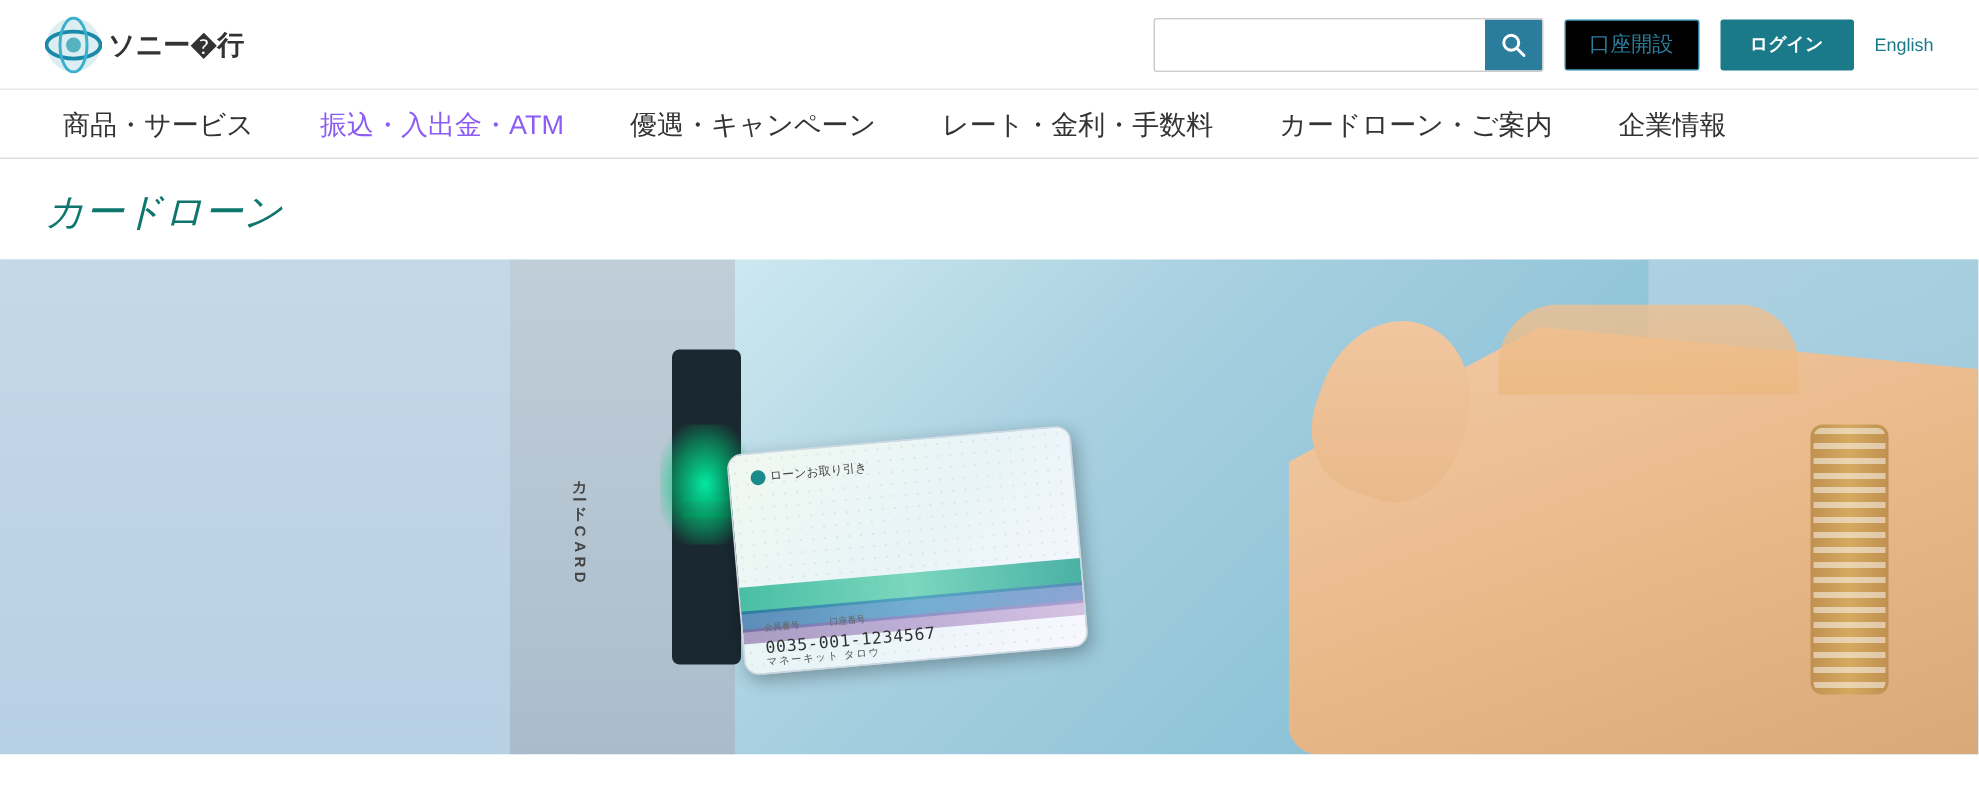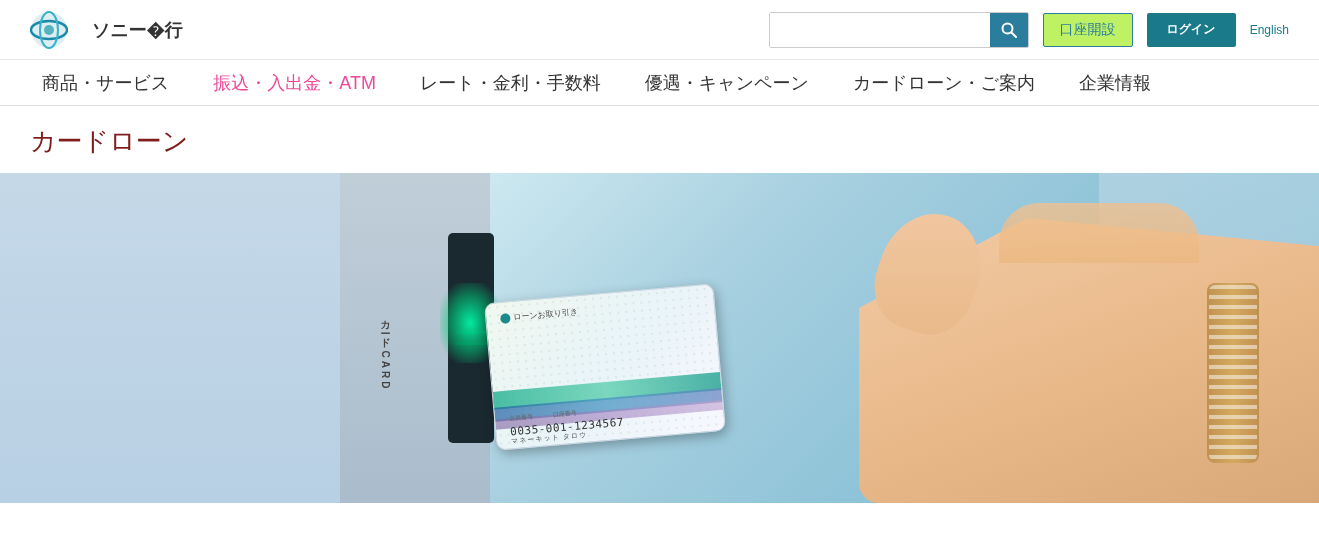--- a/index.html
+++ b/index.html
@@ -10,21 +10,21 @@
       display: flex;
       align-items: center;
       padding: 0 30px;
       height: 60px;
       background: #fff;
       border-bottom: 1px solid #e8e8e8;
     }
     .logo-area {
       display: flex;
       align-items: center;
-      gap: 24px;
+      gap: 4px;
       flex: 1;
     }
     .logo-icon {
       width: 38px;
       height: 38px;
     }
     .logo-text {
       font-size: 18px;
       font-weight: bold;
       color: #333;
@@ -58,21 +58,21 @@
       display: flex;
       align-items: center;
       justify-content: center;
       color: #fff;
       font-size: 16px;
     }
     .open-account-btn {
       height: 34px;
       padding: 0 16px;
       border: 1px solid #2a7d9c;
-      background: #bef264;
+      background: #000000;
       color: #2a7d9c;
       font-size: 14px;
       cursor: pointer;
       border-radius: 2px;
       white-space: nowrap;
     }
     .login-btn {
       height: 34px;
       padding: 0 20px;
       background: #1a7a8a;
@@ -106,32 +106,33 @@
       height: 46px;
       display: flex;
       align-items: center;
       font-size: 18px;
       color: #333;
       cursor: pointer;
       white-space: nowrap;
       text-decoration: none;
     }
     .nav-item.highlight {
-      color: #ec4899;
+      color: #8b5cf6;
     }
 
     
     .page-title-area {
       padding: 18px 30px 14px;
       background: #fff;
     }
     .page-title {
       font-size: 26px;
-      color: #7f1d1d;
+      color: #0f766e;
       font-weight: normal;
+      font-style: italic;
     }
 
     
     .hero {
       width: 1319px;
       height: 330px;
       background: linear-gradient(135deg, #b8dce8 0%, #cce8f0 30%, #a8d0e0 50%, #90c4d8 70%, #78b8d0 100%);
       position: relative;
       overflow: hidden;
     }
@@ -268,22 +269,22 @@
     </div>
     <button class="open-account-btn">口座開設</button>
     <button class="login-btn">ログイン</button>
     <a class="english-link">English</a>
   </div>
 </header>
 
 <nav class="nav-bar">
   <a class="nav-item">商品・サービス</a>
   <a class="nav-item highlight">振込・入出金・ATM</a>
+  <a class="nav-item">優遇・キャンペーン</a>
   <a class="nav-item">レート・金利・手数料</a>
-  <a class="nav-item">優遇・キャンペーン</a>
   <a class="nav-item">カードローン・ご案内</a>
   <a class="nav-item">企業情報</a>
 </nav>
 
 <div class="page-title-area">
   <h1 class="page-title">カードローン</h1>
 </div>
 
 <div class="hero">
 

